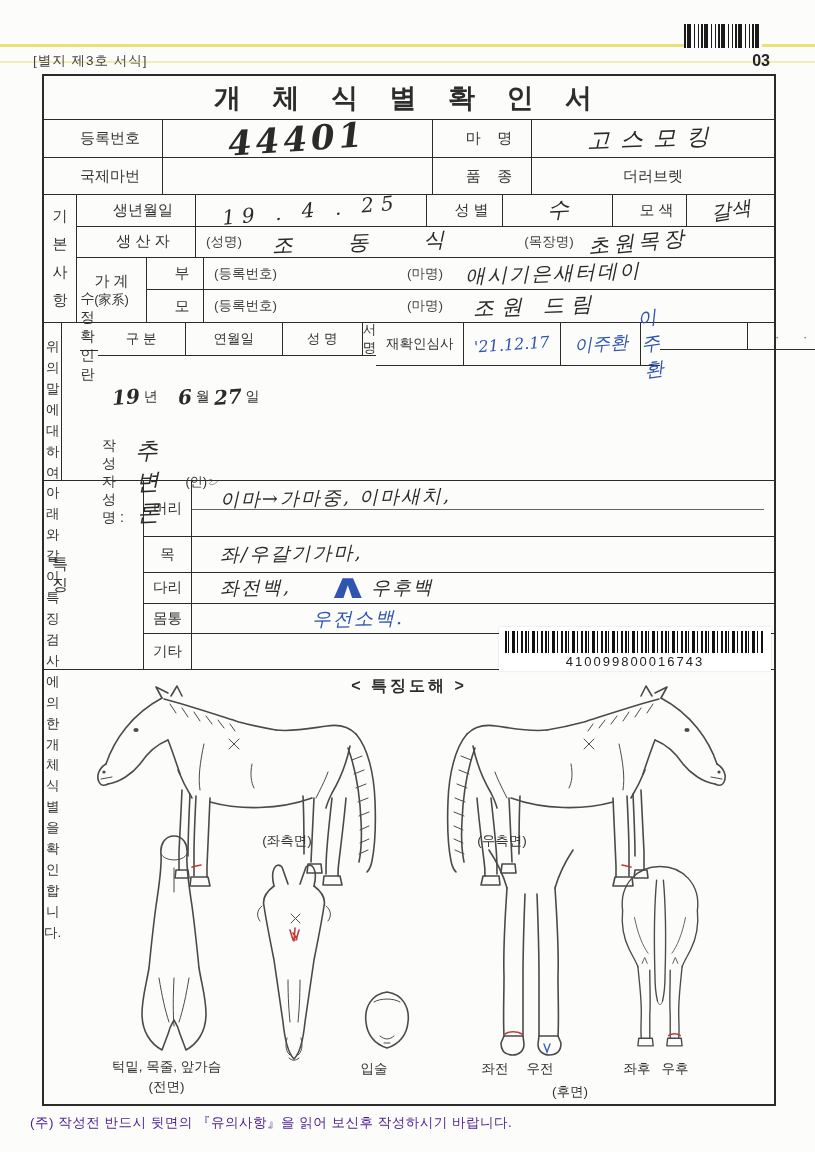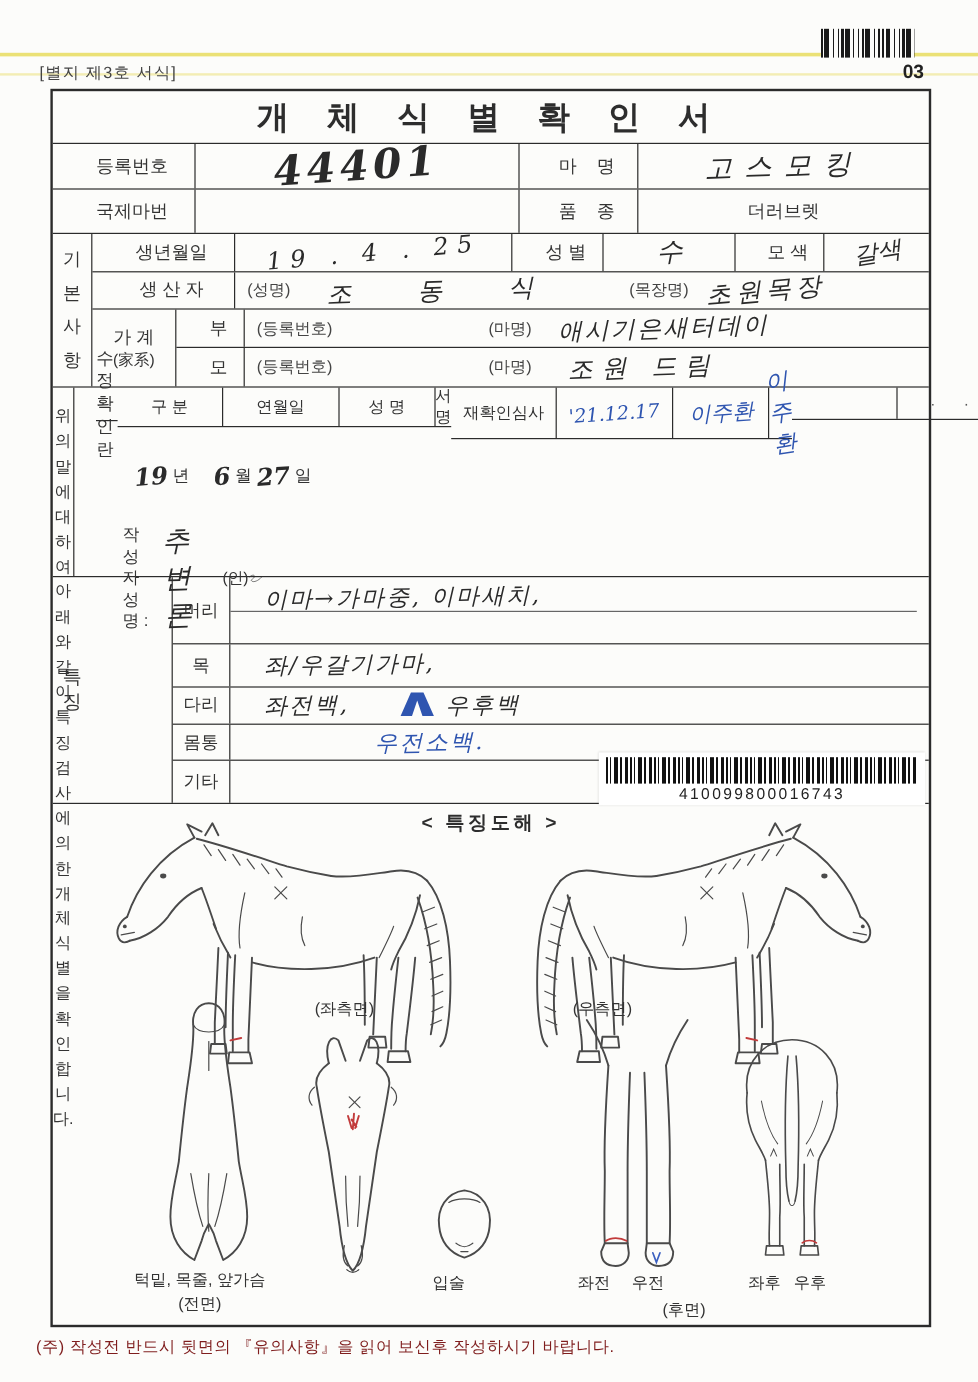--- a/index.html
+++ b/index.html
@@ -6,21 +6,21 @@
   *{box-sizing:border-box;}
   .page{position:relative;width:815px;height:1152px;background:#fcfcfa;overflow:hidden;
         font-family:"Liberation Sans","DejaVu Sans",sans-serif;color:#333;margin:0 auto;}
   .scanline{position:absolute;left:0;right:0;height:3px;background:#e6d84a;opacity:.75;}
   .s1{top:44px;}
   .s2{top:61px;height:2px;opacity:.4;}
   .mini-barcode{position:absolute;left:684px;top:24px;width:78px;height:24px;
      background:repeating-linear-gradient(90deg,#1a1a1a 0 2px,#fcfcfa 2px 3px,#1a1a1a 3px 7px,#fcfcfa 7px 10px,#1a1a1a 10px 11px,#fcfcfa 11px 14px,#1a1a1a 14px 15px,#fcfcfa 15px 17px);}
   .page-num{position:absolute;left:700px;top:52px;width:70px;text-align:right;font-weight:bold;font-size:16px;color:#222;}
   .form-ref{position:absolute;left:33px;top:52px;font-size:13.5px;color:#444;letter-spacing:1px;}
-  .footnote{position:absolute;left:30px;top:1114px;font-size:13.5px;color:#7f1d1d;letter-spacing:.5px;}
+  .footnote{position:absolute;left:30px;top:1114px;font-size:13.5px;color:#4c1d95;letter-spacing:.5px;}
 
   .form{position:absolute;left:42px;top:74px;width:734px;height:1032px;border:2px solid #2b2b2b;background:transparent;}
   .row{display:flex;border-bottom:1.5px solid #2b2b2b;}
   .cell{border-right:1.5px solid #2b2b2b;position:relative;}
   .cell.last{border-right:none;}
   .label{display:flex;align-items:center;justify-content:center;font-size:15px;color:#333;white-space:pre;margin-left:14px;}
   .center{display:flex;align-items:center;justify-content:center;}
 
   .title-row{height:44px;align-items:center;justify-content:center;}
   .title{width:100%;text-align:center;font-size:27px;font-weight:bold;letter-spacing:12px;color:#2d2d2d;}

